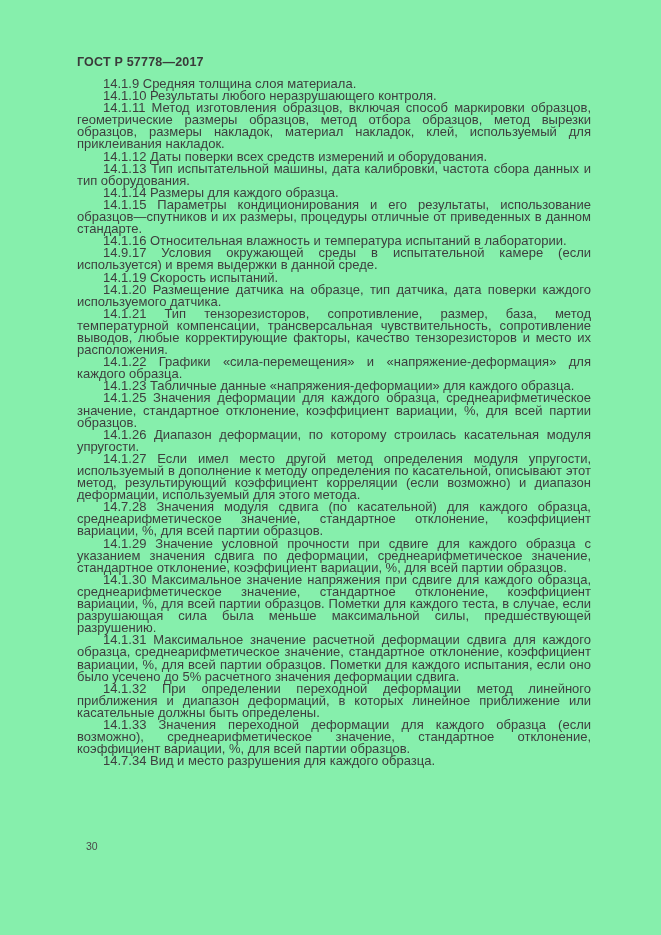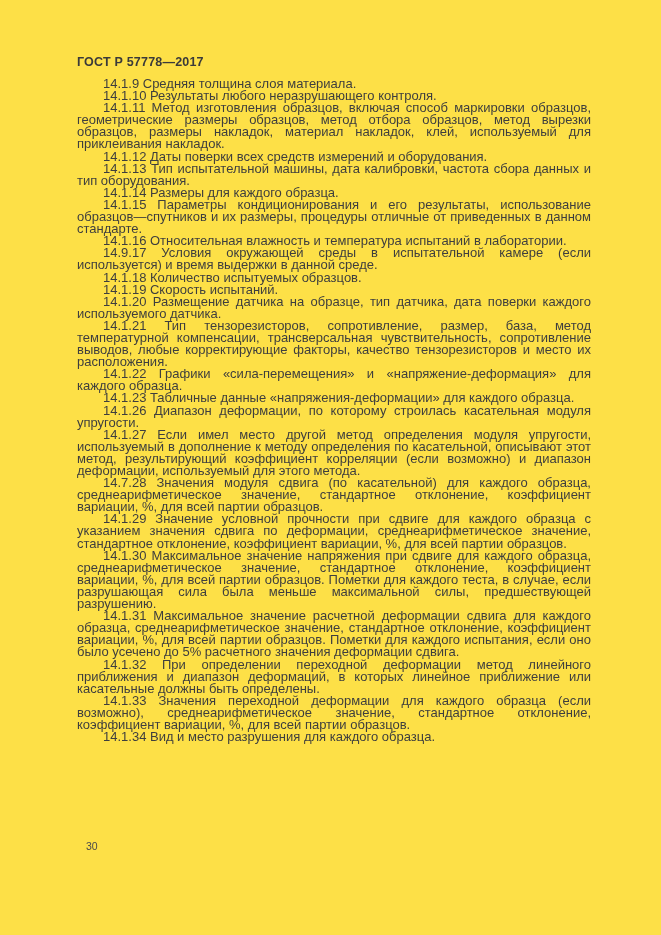--- a/index.html
+++ b/index.html
@@ -11,21 +11,21 @@
     width: 661px;
     height: 935px;
     position: relative;
     font-family: "Liberation Sans", sans-serif;
     color: #3e3e3e;
     overflow: hidden;
   }
   .page {
     position: absolute;
     inset: 0;
-    background: #fde047;
+    background: #86efac;
   }
   .doc-header {
     position: absolute;
     left: 77px;
     top: 55px;
     font-size: 12.5px;
     font-weight: bold;
     letter-spacing: 0.2px;
     color: #3a3a3a;
     white-space: nowrap;
@@ -64,32 +64,32 @@
   <div class="content">
     <p>14.1.9 Средняя толщина слоя материала.</p>
     <p>14.1.10 Результаты любого неразрушающего контроля.</p>
     <p>14.1.11 Метод изготовления образцов, включая способ маркировки образцов, геометрические размеры образцов, метод отбора образцов, метод вырезки образцов, размеры накладок, материал накладок, клей, используемый для приклеивания накладок.</p>
     <p>14.1.12 Даты поверки всех средств измерений и оборудования.</p>
     <p>14.1.13 Тип испытательной машины, дата калибровки, частота сбора данных и тип оборудования.</p>
     <p>14.1.14 Размеры для каждого образца.</p>
     <p>14.1.15 Параметры кондиционирования и его результаты, использование образцов—спутников и их размеры, процедуры отличные от приведенных в данном стандарте.</p>
     <p>14.1.16 Относительная влажность и температура испытаний в лаборатории.</p>
     <p>14.9.17 Условия окружающей среды в испытательной камере (если используется) и время выдержки в данной среде.</p>
-    <p>14.1.18 Количество испытуемых образцов.</p>
     <p>14.1.19 Скорость испытаний.</p>
     <p>14.1.20 Размещение датчика на образце, тип датчика, дата поверки каждого используемого датчика.</p>
     <p>14.1.21 Тип тензорезисторов, сопротивление, размер, база, метод температурной компенсации, трансверсальная чувствительность, сопротивление выводов, любые корректирующие факторы, качество тензорезисторов и место их расположения.</p>
     <p>14.1.22 Графики «сила-перемещения» и «напряжение-деформация» для каждого образца.</p>
     <p>14.1.23 Табличные данные «напряжения-деформации» для каждого образца.</p>
+    <p>14.1.25 Значения деформации для каждого образца, среднеарифметическое значение, стандартное отклонение, коэффициент вариации, %, для всей партии образцов.</p>
     <p>14.1.26 Диапазон деформации, по которому строилась касательная модуля упругости.</p>
     <p>14.1.27 Если имел место другой метод определения модуля упругости, используемый в дополнение к методу определения по касательной, описывают этот метод, результирующий коэффициент корреляции (если возможно) и диапазон деформации, используемый для этого метода.</p>
     <p>14.7.28 Значения модуля сдвига (по касательной) для каждого образца, среднеарифметическое значение, стандартное отклонение, коэффициент вариации, %, для всей партии образцов.</p>
     <p>14.1.29 Значение условной прочности при сдвиге для каждого образца с указанием значения сдвига по деформации, среднеарифметическое значение, стандартное отклонение, коэффициент вариации, %, для всей партии образцов.</p>
     <p>14.1.30 Максимальное значение напряжения при сдвиге для каждого образца, среднеарифметическое значение, стандартное отклонение, коэффициент вариации, %, для всей партии образцов. Пометки для каждого теста, в случае, если разрушающая сила была меньше максимальной силы, предшествующей разрушению.</p>
     <p>14.1.31 Максимальное значение расчетной деформации сдвига для каждого образца, среднеарифметическое значение, стандартное отклонение, коэффициент вариации, %, для всей партии образцов. Пометки для каждого испытания, если оно было усечено до 5% расчетного значения деформации сдвига.</p>
     <p>14.1.32 При определении переходной деформации метод линейного приближения и диапазон деформаций, в которых линейное приближение или касательные должны быть определены.</p>
     <p>14.1.33 Значения переходной деформации для каждого образца (если возможно), среднеарифметическое значение, стандартное отклонение, коэффициент вариации, %, для всей партии образцов.</p>
-    <p>14.1.34 Вид и место разрушения для каждого образца.</p>
+    <p>14.7.34 Вид и место разрушения для каждого образца.</p>
   </div>
 
   <div class="page-number">30</div>
 
 </div>
 
 </body></html>

